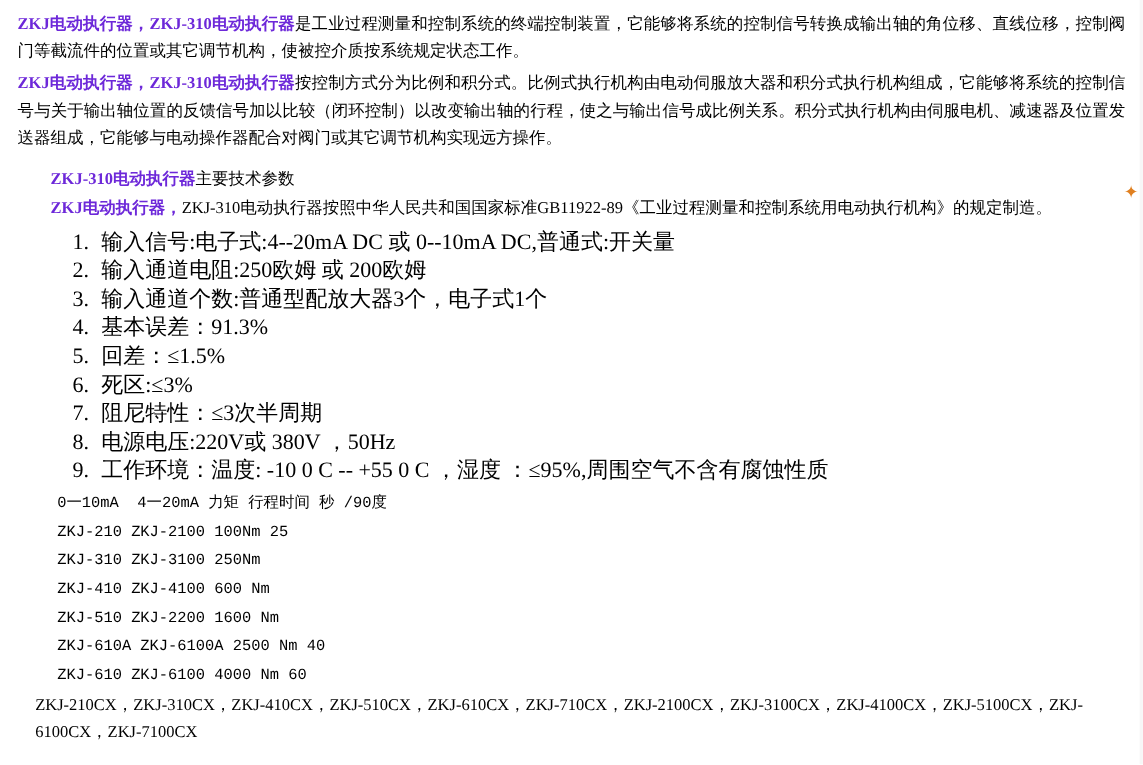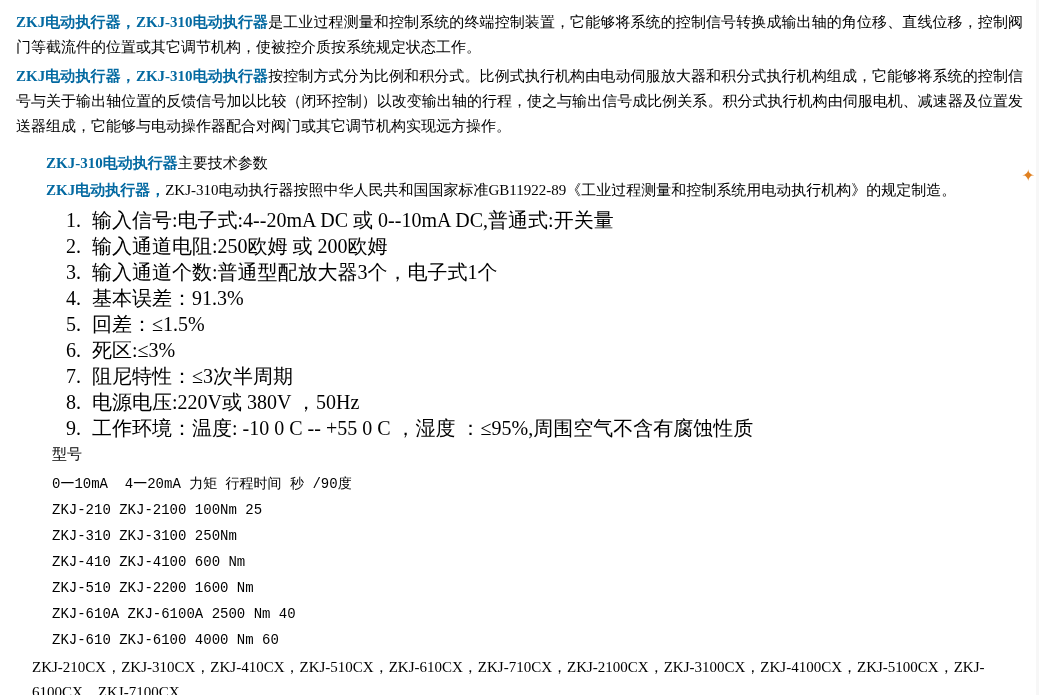--- a/index.html
+++ b/index.html
@@ -24,21 +24,21 @@
   p.para {
     margin: 0 0 4px 0;
     line-height: 25px;
     text-indent: 0;
     text-align: justify;
   }
   p.indent {
     text-indent: 2em;
   }
   .red {
-    color: #0369a1;
+    color: #6d28d9;
   }
   .bold {
     font-weight: bold;
   }
   .spec-title {
     margin: 12px 0 2px 0;
     line-height: 25px;
     text-indent: 2em;
   }
   ol.spec-list {
@@ -116,21 +116,20 @@
     <li>输入通道电阻:250欧姆 或 200欧姆</li>
     <li>输入通道个数:普通型配放大器3个，电子式1个</li>
     <li>基本误差：91.3%</li>
     <li>回差：≤1.5%</li>
     <li>死区:≤3%</li>
     <li>阻尼特性：≤3次半周期</li>
     <li>电源电压:220V或 380V ，50Hz</li>
     <li>工作环境：温度: -10 0 C -- +55 0 C ，湿度 ：≤95%,周围空气不含有腐蚀性质</li>
   </ol>
 
-  <div class="model-head">型号</div>
 
   <div class="model-block">
     <div class="model-row">0一10mA  4一20mA 力矩 行程时间 秒 /90度</div>
     <div class="model-row">ZKJ-210 ZKJ-2100 100Nm 25</div>
     <div class="model-row">ZKJ-310 ZKJ-3100 250Nm</div>
     <div class="model-row">ZKJ-410 ZKJ-4100 600 Nm</div>
     <div class="model-row">ZKJ-510 ZKJ-2200 1600 Nm</div>
     <div class="model-row">ZKJ-610A ZKJ-6100A 2500 Nm 40</div>
     <div class="model-row">ZKJ-610 ZKJ-6100 4000 Nm 60</div>
   </div>

